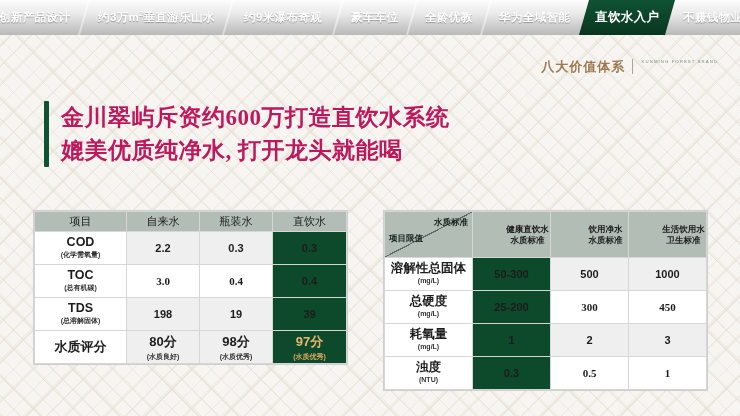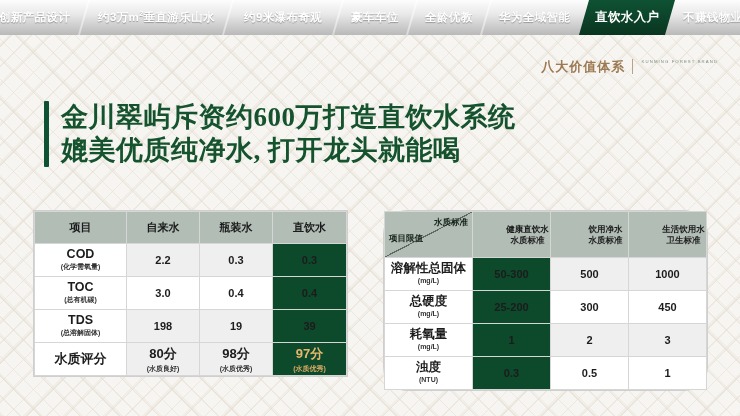--- a/index.html
+++ b/index.html
@@ -78,69 +78,69 @@
   #headline{
     position:absolute; left:44px; top:101px; z-index:4;
     display:flex; align-items:stretch; gap:12px;
   }
   #headline-accent{
     width:5px; background:#0f5233; flex:0 0 5px; border-radius:1px;
   }
   #headline-text{ display:flex; flex-direction:column; justify-content:center; }
   .headline-line{
     font-family:"Liberation Serif","DejaVu Serif",serif;
-    font-size:27px; font-weight:bold; color:#14532d;
+    font-size:23px; font-weight:bold; color:#be185d;
     line-height:33px; letter-spacing:.5px; white-space:nowrap;
   }
 
   
   .data-table{
     position:absolute; z-index:4;
     border-collapse:collapse;
     background:#ffffff;
     box-shadow:0 0 0 1px #cfcfcf;
     table-layout:fixed;
   }
   .data-table td, .data-table th{
     border:1px solid #d6d6d6;
     text-align:center; vertical-align:middle;
     font-size:11px; color:#1c1c1c;
   }
   .th-cell{
     background:#b2bdb6;
-    font-size:12px; font-weight:bold; color:#14231a;
-    height:32px;
+    font-size:12px; font-weight:normal; color:#14231a;
+    height:20px;
   }
   .row-label{
     background:#ffffff; font-weight:bold; color:#111;
     line-height:12px; padding:3px 2px;
   }
   .row-label .big{ font-size:12.5px; font-weight:bold; display:block; }
   .row-label .small{ font-size:7px; font-weight:bold; color:#333; display:block; margin-top:1px; }
   .val{ background:#efefef; font-size:13px; font-weight:bold; color:#111; }
-  .val.alt{ background:#ffffff; }
+  .val.alt{ background:#ffffff;font-family:Liberation Serif, serif; }
   .val .big{ font-size:13px; font-weight:bold; display:block; }
   .val .small{ font-size:7px; font-weight:bold; color:#333; display:block; margin-top:1px; }
   .hl{
     background:#0d4a2c; color:#e8b76c; font-weight:bold; font-size:13px;
     border-color:#0d4a2c;
   }
   .hl .big{ font-size:13px; font-weight:bold; display:block; color:#e8b76c; }
   .hl .small{ font-size:7px; font-weight:bold; display:block; color:#dba863; margin-top:1px; }
 
   
   #table-left{ left:34px; top:211px; width:312px; }
   #table-left col.c0{ width:92px; }
   #table-left col.c1{ width:73px; }
   #table-left col.c2{ width:73px; }
   #table-left col.c3{ width:74px; }
   #table-left tbody tr{ height:33px; }
 
   
-  #table-right{ left:384px; top:211px; width:322px;border-radius:23px; }
+  #table-right{ left:384px; top:211px; width:322px; }
   #table-right col.c0{ width:88px; }
   #table-right col.c1{ width:78px; }
   #table-right col.c2{ width:78px; }
   #table-right col.c3{ width:78px; }
   #table-right tbody tr{ height:33px; }
   #table-right .th-cell{ height:46px; font-size:8.5px; line-height:11px; font-weight:bold;padding-left:32px; }
   #table-right .th-cell .l2{ display:block; }
 
   
   .corner{

